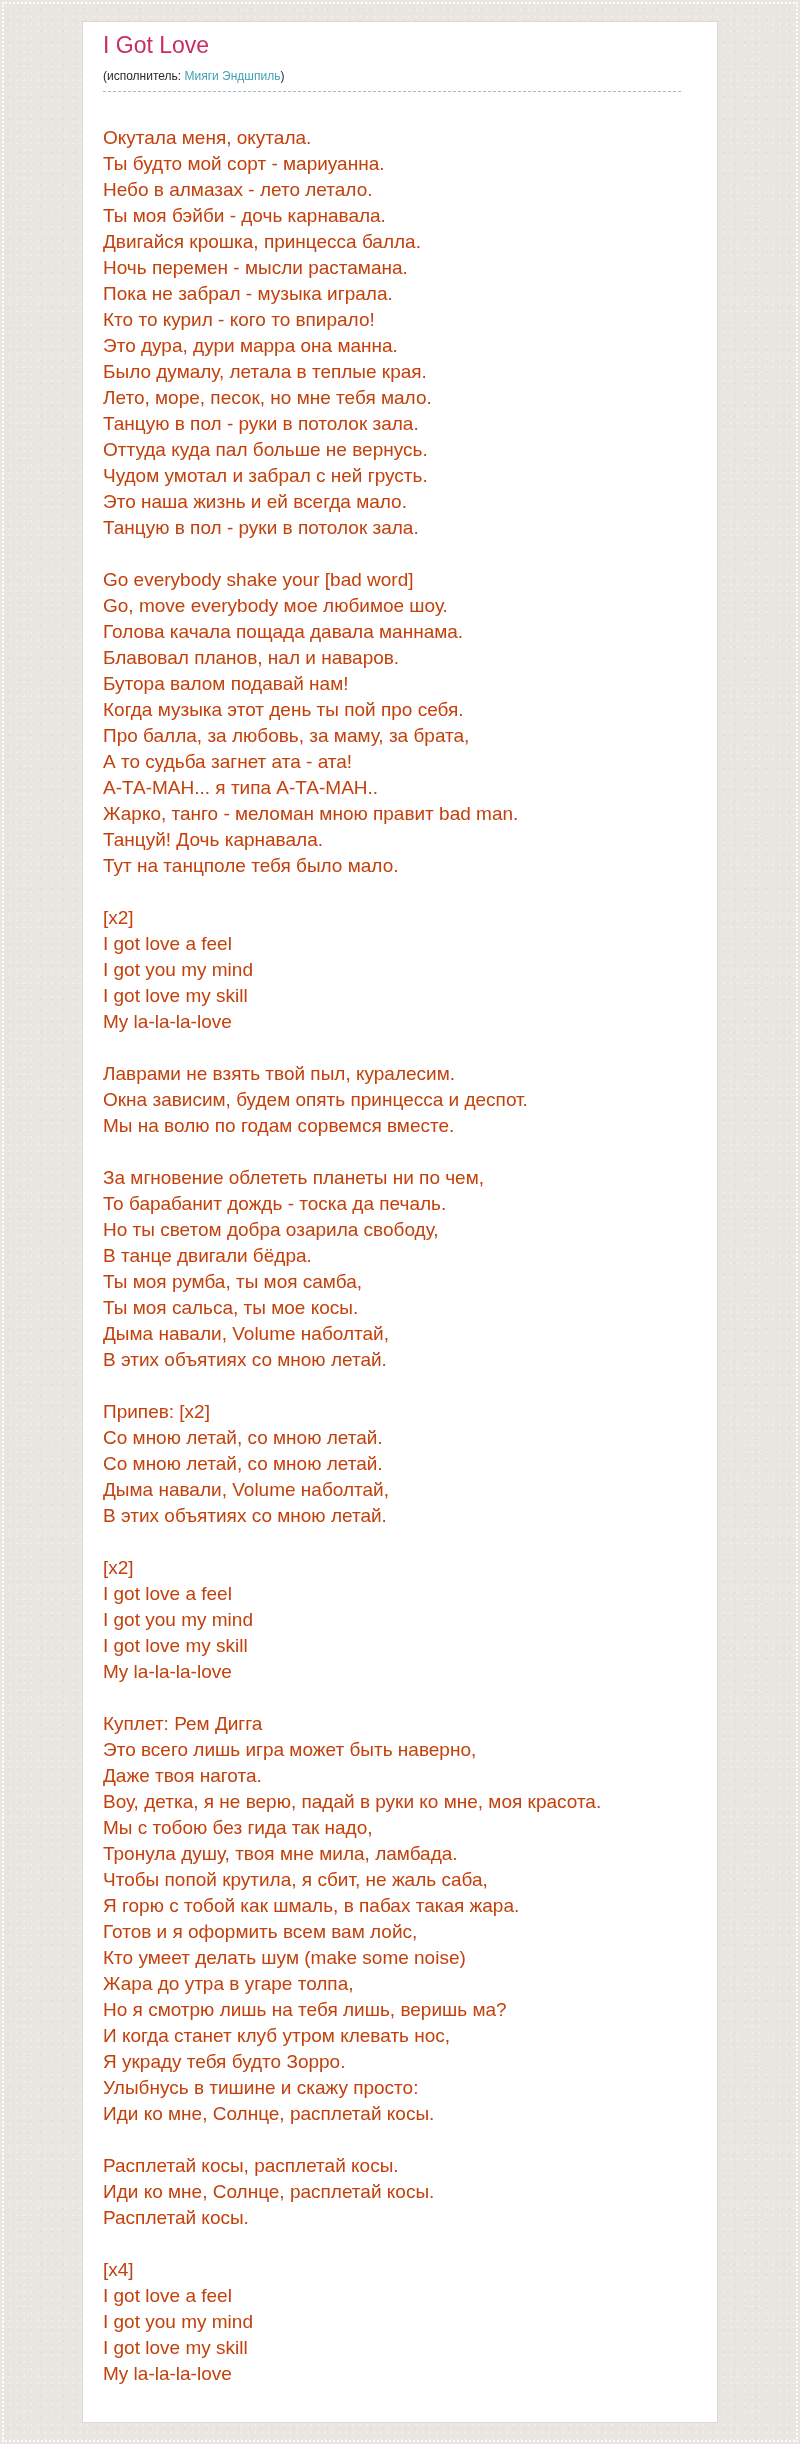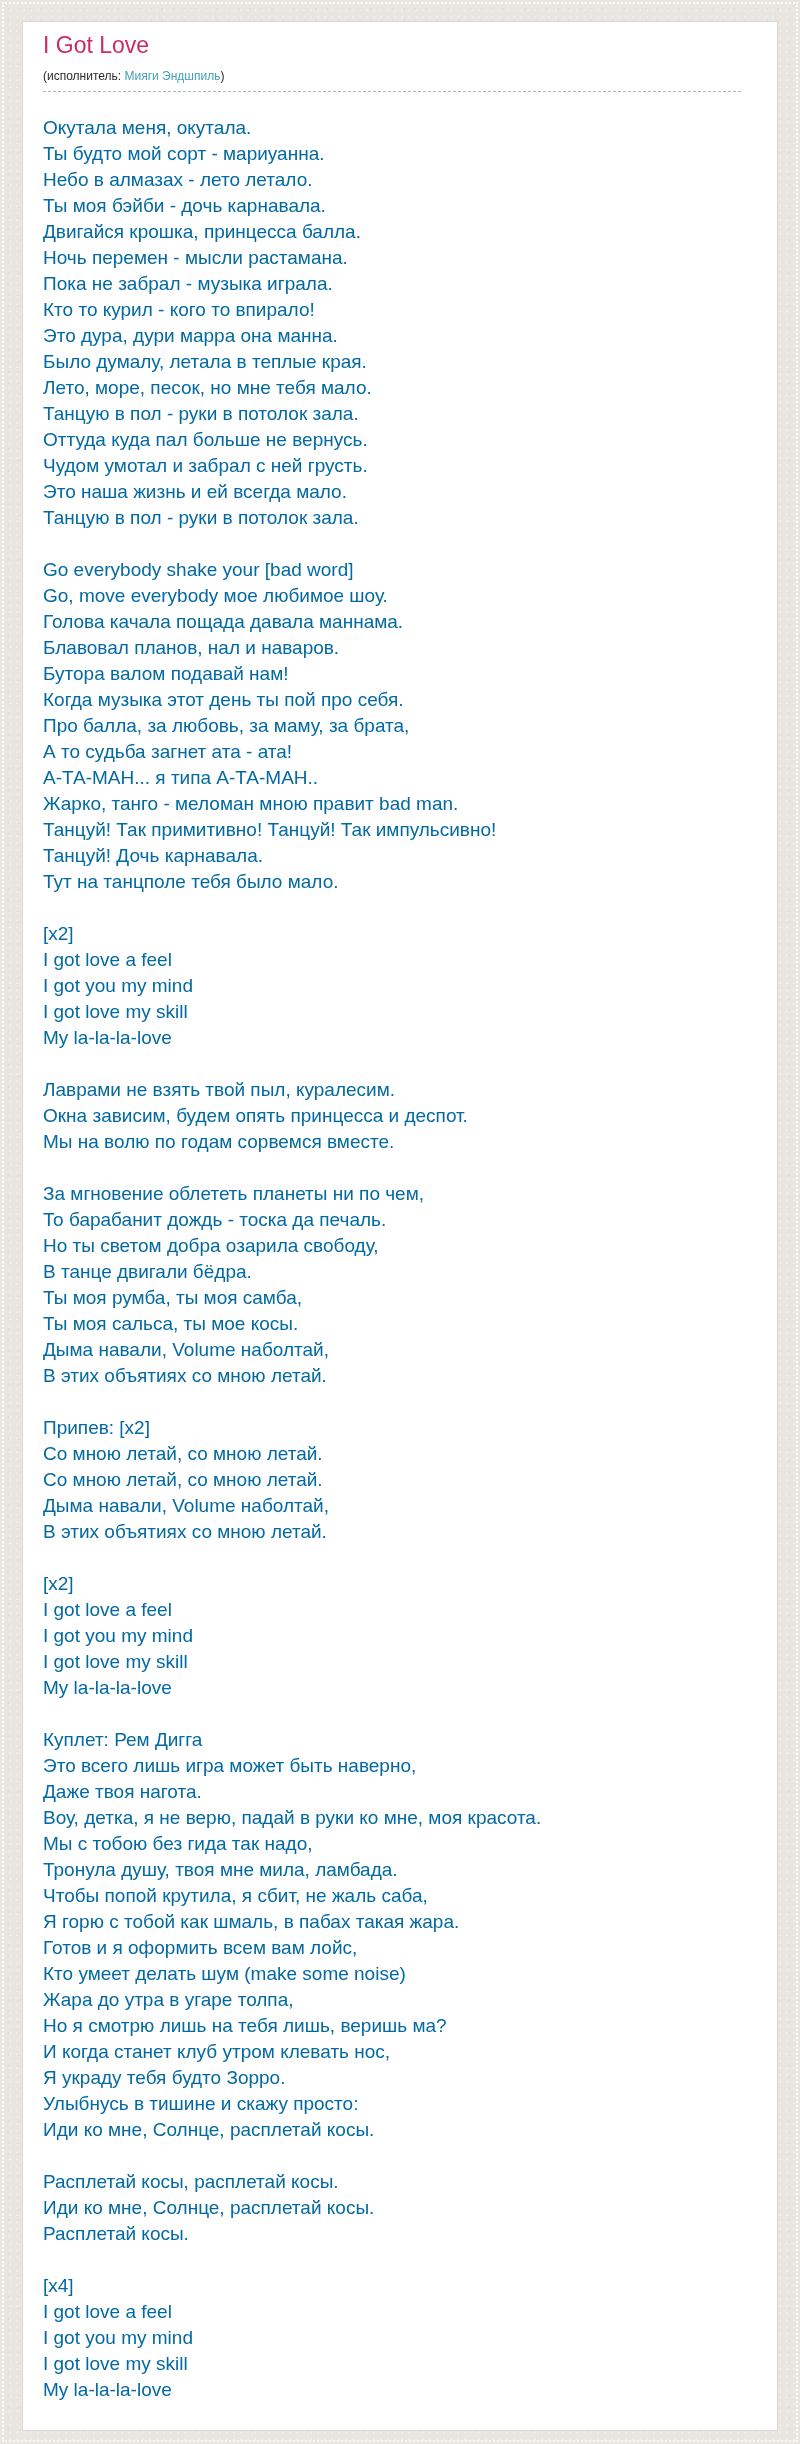--- a/index.html
+++ b/index.html
@@ -20,21 +20,21 @@
     overflow: hidden;
   }
   .stitch-border {
     position: absolute;
     inset: 2px;
     border: 2px dotted rgba(255,255,255,0.9);
     pointer-events: none;
   }
   .card {
     box-sizing: border-box;
-    width: 756px;
+    width: 636px;
     margin: 21px auto;
     background: #ffffff;
     border: 1px solid #ddd8d1;
     padding: 9px 36px 27px 20px;
     min-height: 2402px;
   }
   .song-header {
     border-bottom: 1px dashed #a4bac9;
     padding-bottom: 5px;
   }
@@ -49,24 +49,24 @@
     font-size: 12px;
     line-height: 20px;
     color: #2b2b2b;
   }
   .artist-link {
     color: #42a0b5;
     text-decoration: none;
     cursor: pointer;
   }
   .lyrics {
-    margin-top: 23px;
+    margin-top: 33px;
     font-size: 19px;
     line-height: 26px;
-    color: #0369a1;
+    color: #c2410c;
   }
   .stanza {
     margin: 0 0 26px 0;
   }
   .stanza:last-child {
     margin-bottom: 0;
   }
   .lyric-line {
     white-space: pre-wrap;
   }
@@ -105,21 +105,20 @@
         <div class="lyric-line">Go everybody shake your [bad word]</div>
         <div class="lyric-line">Go, move everybody мое любимое шоу.</div>
         <div class="lyric-line">Голова качала пощада давала маннама.</div>
         <div class="lyric-line">Блавовал планов, нал и наваров.</div>
         <div class="lyric-line">Бутора валом подавай нам!</div>
         <div class="lyric-line">Когда музыка этот день ты пой про себя.</div>
         <div class="lyric-line">Про балла, за любовь, за маму, за брата,</div>
         <div class="lyric-line">А то судьба загнет ата - ата!</div>
         <div class="lyric-line">А-ТА-МАН... я типа А-ТА-МАН..</div>
         <div class="lyric-line">Жарко, танго - меломан мною правит bad man.</div>
-        <div class="lyric-line">Танцуй! Так примитивно! Танцуй! Так импульсивно!</div>
         <div class="lyric-line">Танцуй! Дочь карнавала.</div>
         <div class="lyric-line">Тут на танцполе тебя было мало.</div>
       </div>
       <div class="stanza">
         <div class="lyric-line">[x2]</div>
         <div class="lyric-line">I got love a feel</div>
         <div class="lyric-line">I got you my mind</div>
         <div class="lyric-line">I got love my skill</div>
         <div class="lyric-line">My la-la-la-love</div>
       </div>

